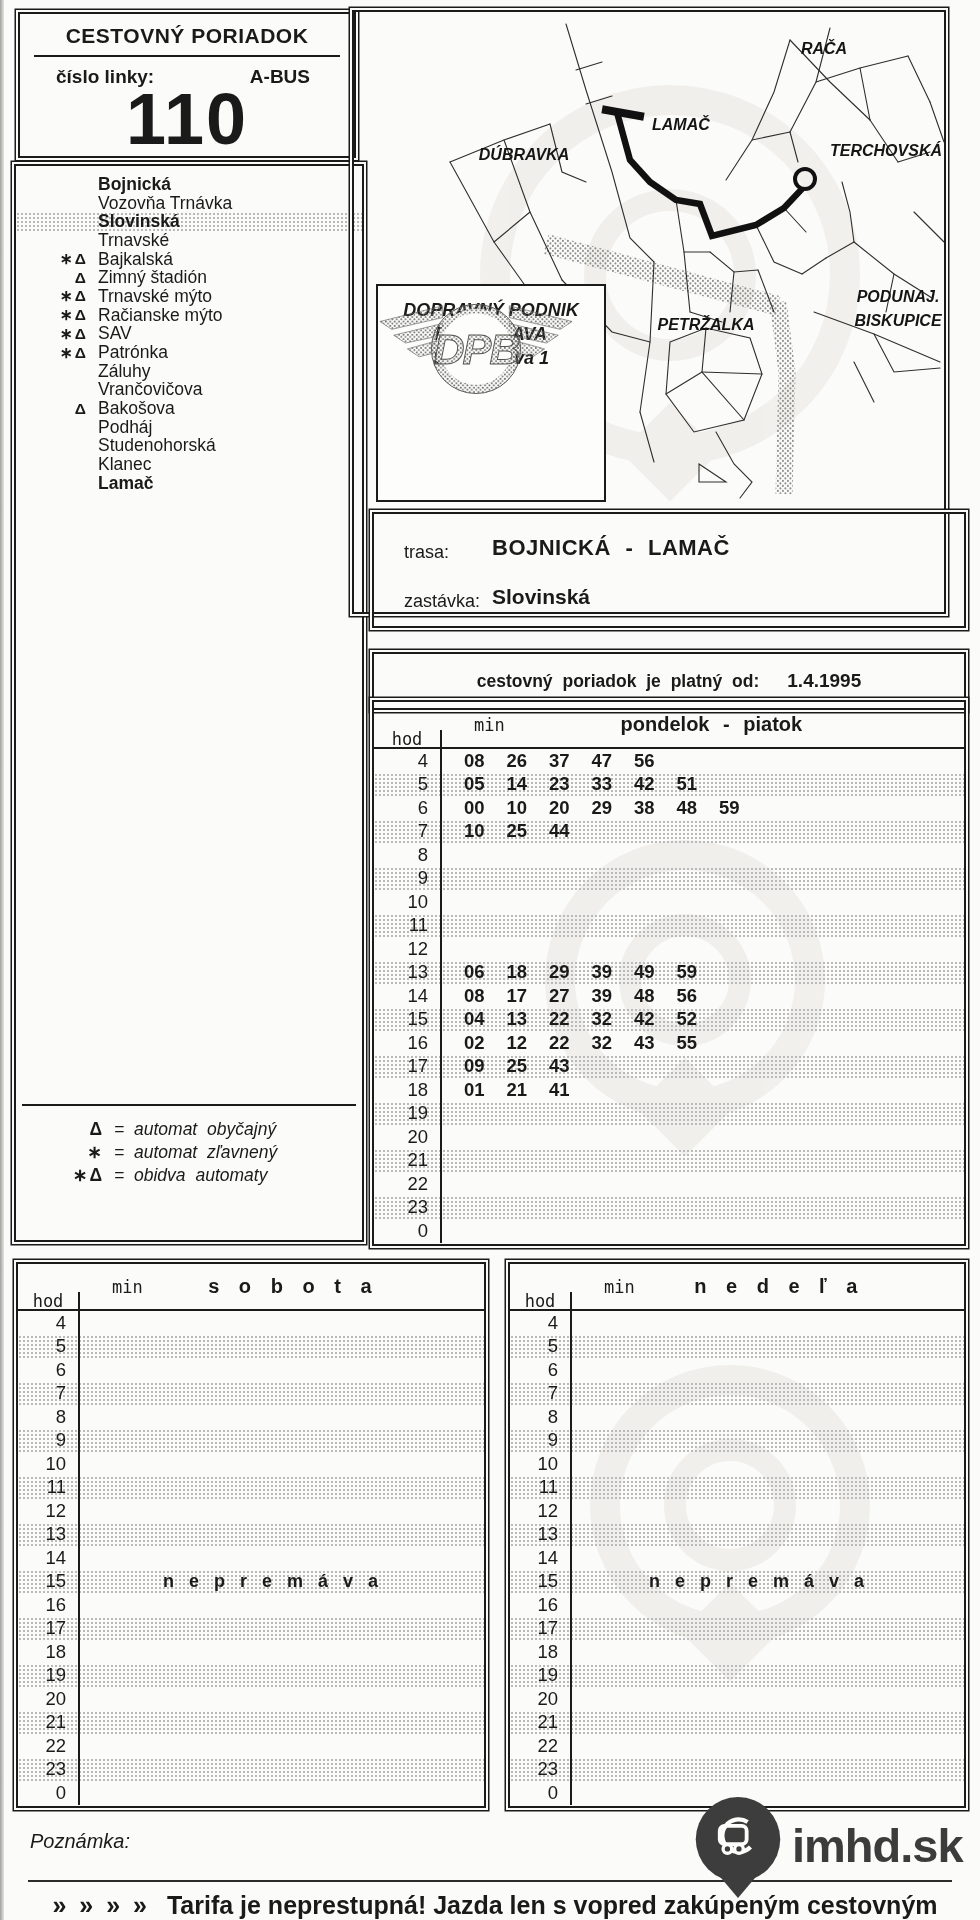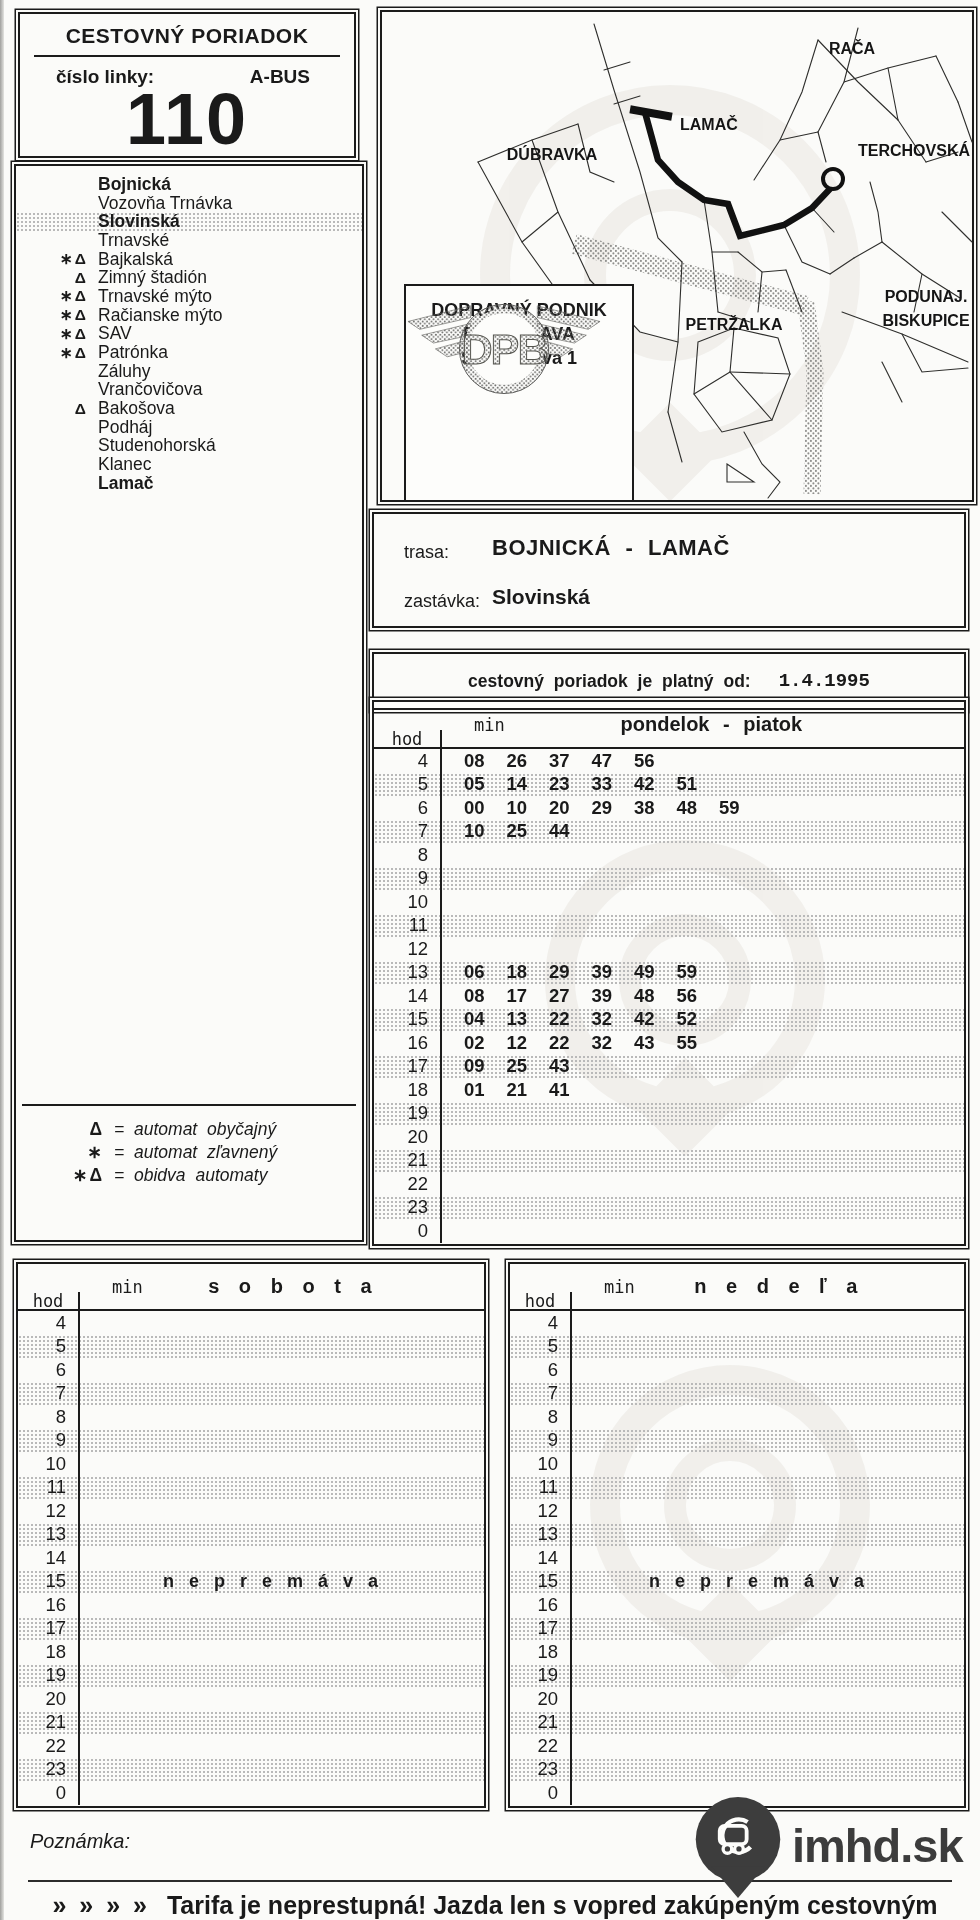--- a/index.html
+++ b/index.html
@@ -43,39 +43,39 @@
   .stop-name{flex:1;}
   .stop-row.bold .stop-name{font-weight:700;}
   .legend-sep{position:absolute;left:6px;right:6px;top:938px;border-top:2.5px solid #1b1b1b;}
   #legend{position:absolute;left:0;right:0;top:952px;}
   .legend-row{display:flex;height:23px;align-items:center;font-size:17.5px;font-style:italic;}
   .legend-sym{width:88px;text-align:right;font-weight:700;font-style:normal;
     letter-spacing:2px;flex:none;}
   .legend-eq{width:30px;text-align:center;flex:none;}
   .legend-text{word-spacing:5px;}
   
-  #map-box{left:380px;top:10px;width:594px;height:492px;}
+  #map-box{left:352px;top:10px;width:594px;height:604px;font-style:italic;}
   #map-box svg{position:absolute;left:0;top:0;}
   #operator-box{position:absolute;left:22px;top:272px;width:230px;height:218px;
     background:#fdfdfb;border:2.5px solid #1b1b1b;box-sizing:border-box;z-index:3;}
   .op-line{text-align:center;font-weight:700;font-size:18px;line-height:24px;}
   .op-line:first-child{margin-top:12px;}
   #dpb-logo{display:block;margin:10px auto 0;}
   
   #route-box{left:372px;top:512px;width:594px;height:116px;}
   .rt-label{position:absolute;font-size:18px;}
   .rt-value{position:absolute;font-weight:700;}
   #trasa-label{left:30px;top:28px;}
   #trasa-value{left:118px;top:21px;font-size:22px;word-spacing:8px;letter-spacing:.5px;}
   #zast-label{left:30px;top:77px;}
   #zast-value{left:118px;top:71px;font-size:21px;}
   #validity-box{left:372px;top:652px;width:594px;height:58px;
     display:flex;align-items:center;justify-content:center;}
   #validity-label{font-size:17.5px;font-weight:700;word-spacing:5px;}
-  #validity-date{font-size:19px;font-weight:700;margin-left:28px;font-family:Liberation Mono, monospace;}
+  #validity-date{font-size:19px;font-weight:700;margin-left:28px;}
   
   .tt{overflow:hidden;}
   #tt-weekday{left:372px;top:700px;width:594px;height:546px;}
   #tt-saturday{left:16px;top:1262px;width:470px;height:546px;}
   #tt-sunday{left:508px;top:1262px;width:458px;height:546px;}
   .tt-header{height:45px;border-bottom:2.5px solid #1b1b1b;display:flex;align-items:stretch;}
   .hodcol{width:68px;flex:none;border-right:2.5px solid #1b1b1b;box-sizing:border-box;
     display:flex;align-items:center;justify-content:center;margin-top:28px;}
   .tt-sat .hodcol, .tt-sun .hodcol{width:62px;}
   .lbl-mono{font-family:"DejaVu Sans Mono", monospace;font-size:17px;}

